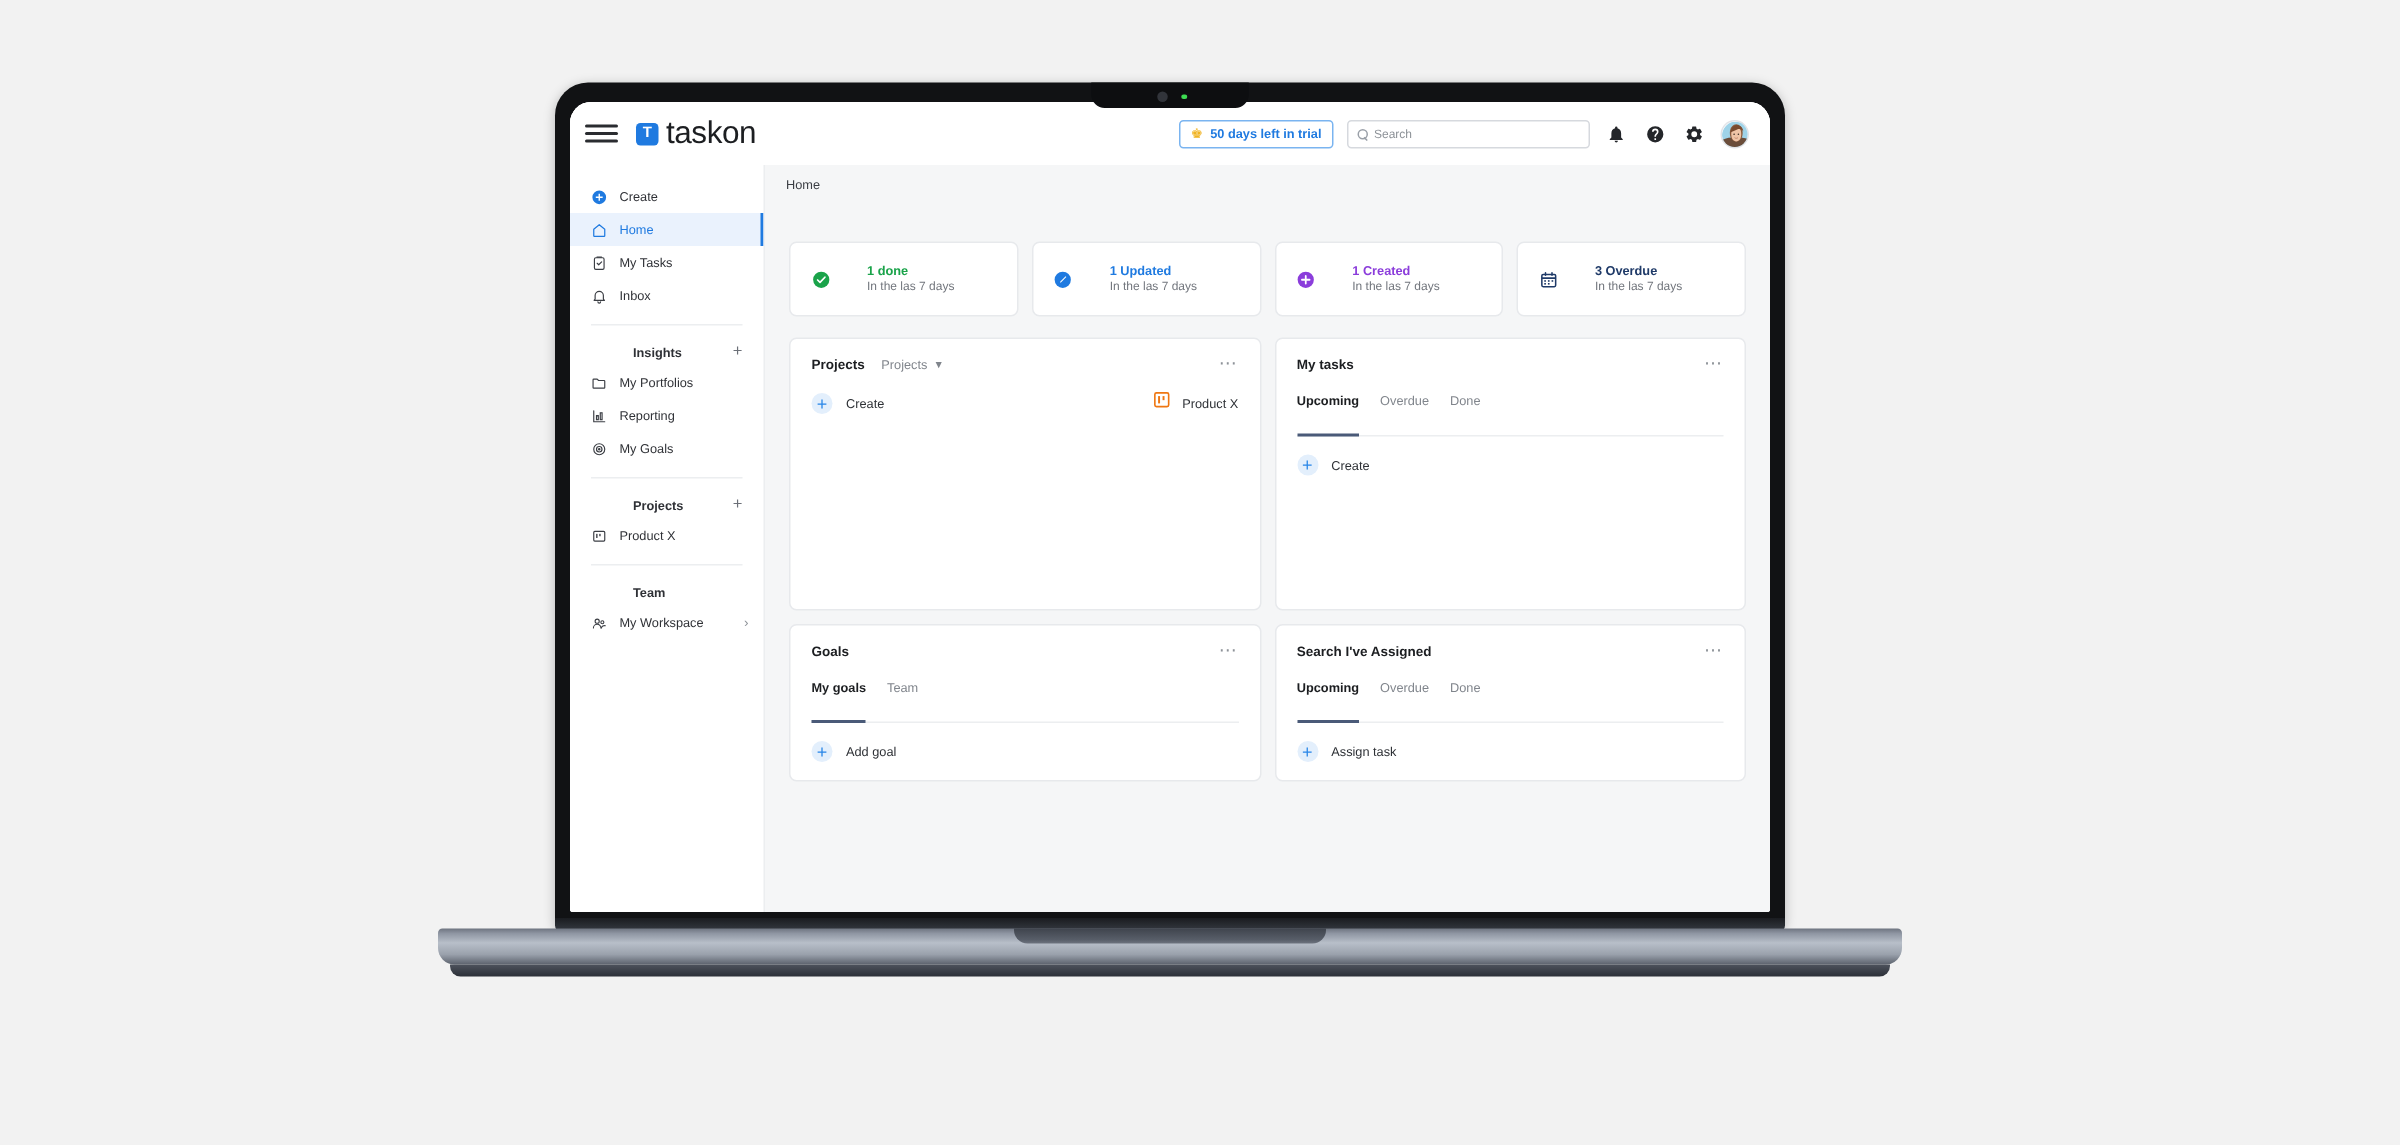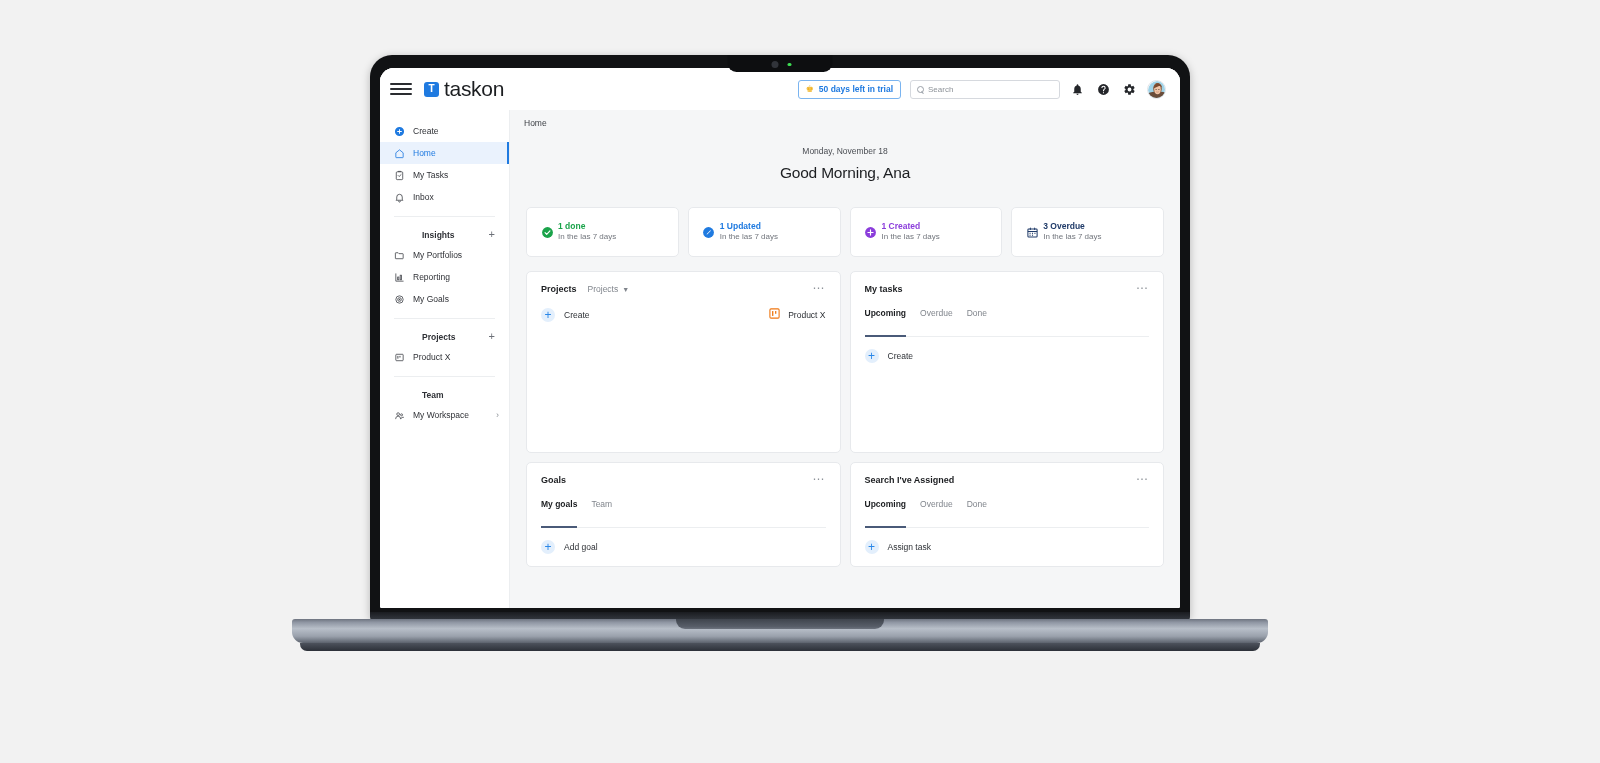--- a/index.html
+++ b/index.html
@@ -108,21 +108,21 @@
   #trial-badge {
     display: flex; align-items: center; gap: 5px;
     height: 19px; padding: 0 7px;
     border: 1px solid #7ab4f0; border-radius: 3px;
     background: #fff; cursor: pointer;
   }
   #trial-badge .crown { font-size: 9px; color: #f0b323; line-height: 1; }
   #trial-badge .txt { font-size: 8.5px; color: #1f7ae0; font-weight: bold; white-space: nowrap; }
 
   #search-box {
-    width: 150px; height: 19px;
+    width: 162px; height: 19px;
     border: 1px solid #d6d9de; border-radius: 3px;
     display: flex; align-items: center; gap: 4px; padding: 0 6px;
     background: #fff; cursor: text;
   }
   #search-box .mag { width: 7px; height: 7px; position: relative; flex: 0 0 7px; }
   #search-box .mag::before {
     content: ""; position: absolute; left: 0; top: 0;
     width: 5px; height: 5px; border: 1px solid #9aa0a8; border-radius: 50%;
   }
   #search-box .mag::after {
@@ -192,21 +192,21 @@
 
   #greeting { text-align: center; padding-top: 10px; }
   #greet-date { font-size: 8.5px; color: #4a4d53; }
   #greet-title { font-size: 15.5px; color: #1c1e21; margin-top: 8px; letter-spacing: -.2px; }
 
   
   #stats-row { display: flex; gap: 9px; margin-top: 25px; }
   .stat-card {
     flex: 1; height: 50px; background: #fff;
     border: 1px solid #e7e9ec; border-radius: 5px;
-    display: flex; align-items: center; gap: 4px;
+    display: flex; align-items: center; gap: 24px;
     padding: 0 13px;
     cursor: pointer;
   }
   .stat-icon { width: 14px; height: 14px; flex: 0 0 14px; display:flex; align-items:center; justify-content:center; }
   .stat-text .v { font-size: 8.5px; font-weight: bold; line-height: 1.35; }
   .stat-text .s { font-size: 8px; color: #72767d; line-height: 1.35; }
 
   
   #widgets { display: grid; grid-template-columns: 1fr 1fr; gap: 9px; margin-top: 14px; }
   .widget {
@@ -449,24 +449,20 @@
           </div>
 
           <div id="main">
 
             <div id="breadcrumb-bar">
               <span id="breadcrumb">Home</span>
             </div>
 
             <div id="main-scroll">
 
-              <div id="greeting">
-                <div id="greet-date">Monday, November 18</div>
-                <div id="greet-title">Good Morning,  Ana</div>
-              </div>
 
               <div id="stats-row">
 
                 <div class="stat-card">
                   <span class="stat-icon">
                     <svg width="13" height="13" viewBox="0 0 24 24">
                       <circle cx="12" cy="12" r="10" fill="#1aa34a"></circle>
                       <path d="M7.5 12.3l3 3 6-6.4" stroke="#fff" stroke-width="2.1" fill="none" stroke-linecap="round" stroke-linejoin="round"></path>
                     </svg>
                   </span>

